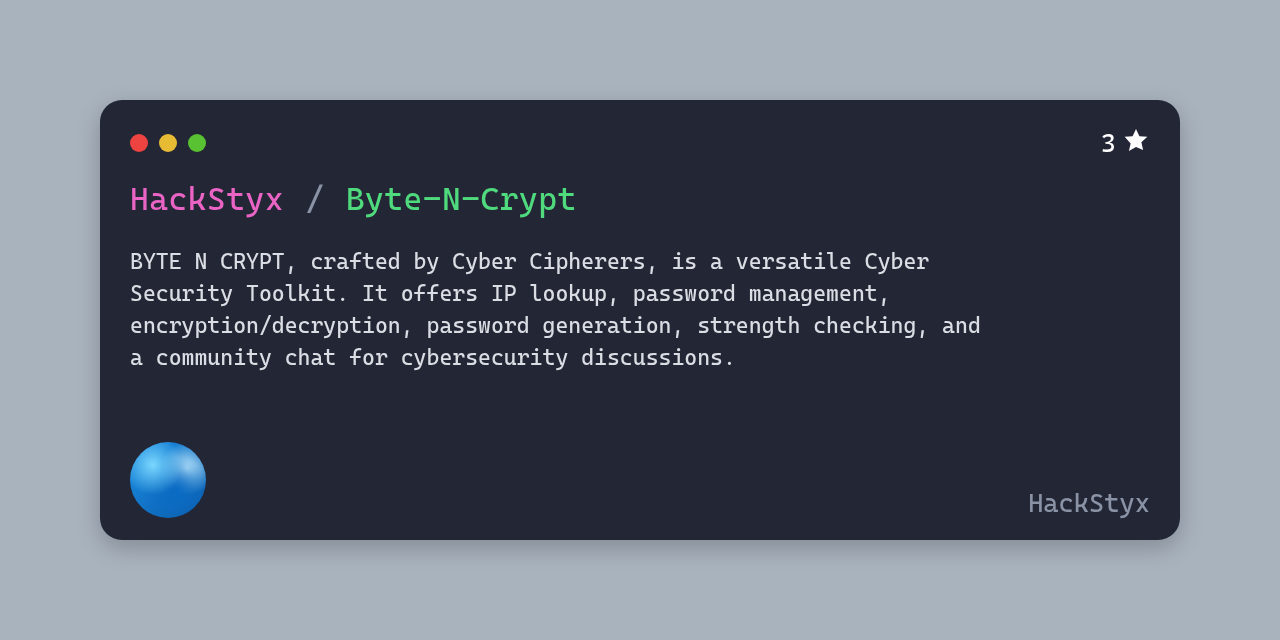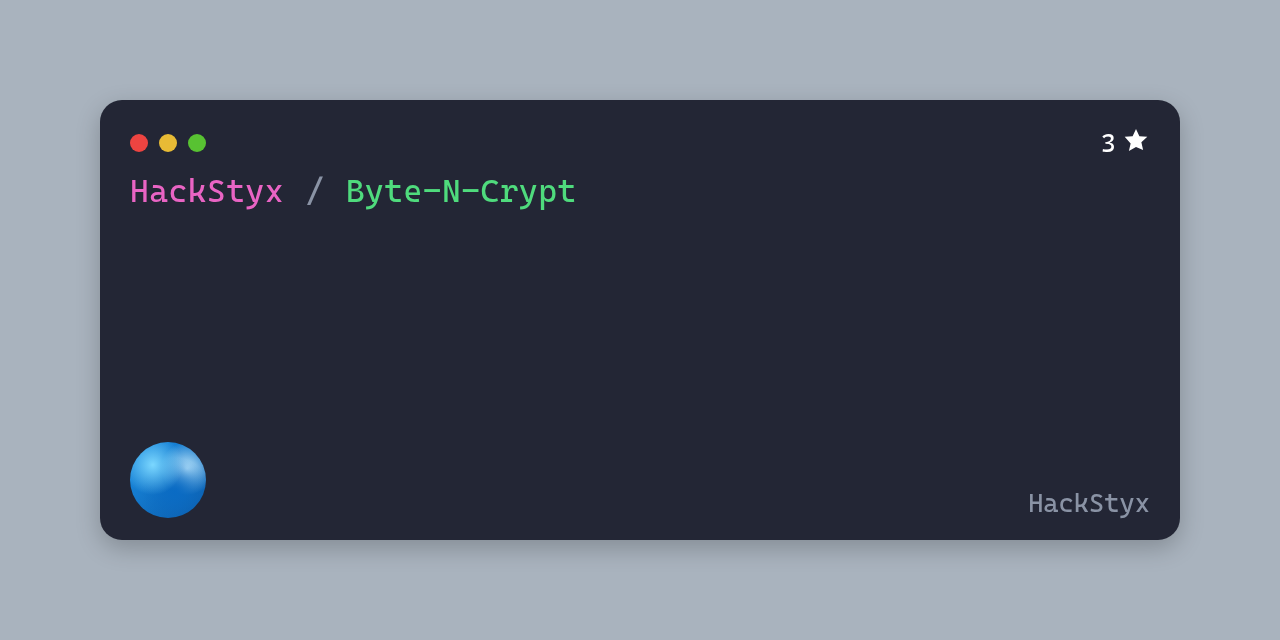--- a/index.html
+++ b/index.html
@@ -42,21 +42,21 @@
     .light.green  { background: #58C232; }
     .star-wrap {
       display: flex;
       align-items: center;
       gap: 6px;
       color: #FFFFFF;
       font-size: 26px;
     }
     .star-count { color: #FFFFFF; font-size: 26px; }
     .repo-title {
-      margin-top: 12px;
+      margin-top: 20px;
       font-size: 32px;
       font-weight: 500;
       letter-spacing: 0.5px;
     }
     .owner   { color: #E964C4; }
     .slash   { color: #8A93A5; padding: 0 2px; }
     .reponame{ color: #4FDB7D; }
     .desc {
       margin-top: 28px;
       color: #DADDE3;
@@ -107,18 +107,19 @@
       </span>
     </div>
   </div>
 
   <div class="repo-title">
     <span class="owner">HackStyx</span>
     <span class="slash">/</span>
     <span class="reponame">Byte-N-Crypt</span>
   </div>
 
+  <div class="desc"> BYTE N CRYPT, crafted by Cyber Cipherers, is a versatile Cyber Security Toolkit. It offers IP lookup, password management, encryption/decryption, password generation, strength checking, and a community chat for cybersecurity discussions.</div>
 
   <div class="footer">
     <div class="avatar"></div>
     <div class="username">HackStyx</div>
   </div>
 </div>
 
 </body></html>

